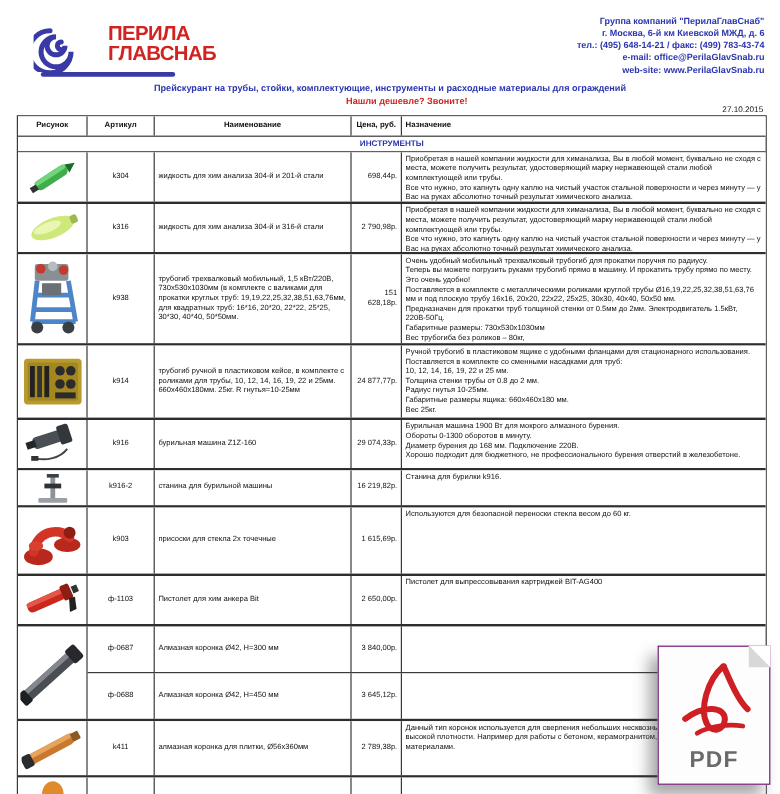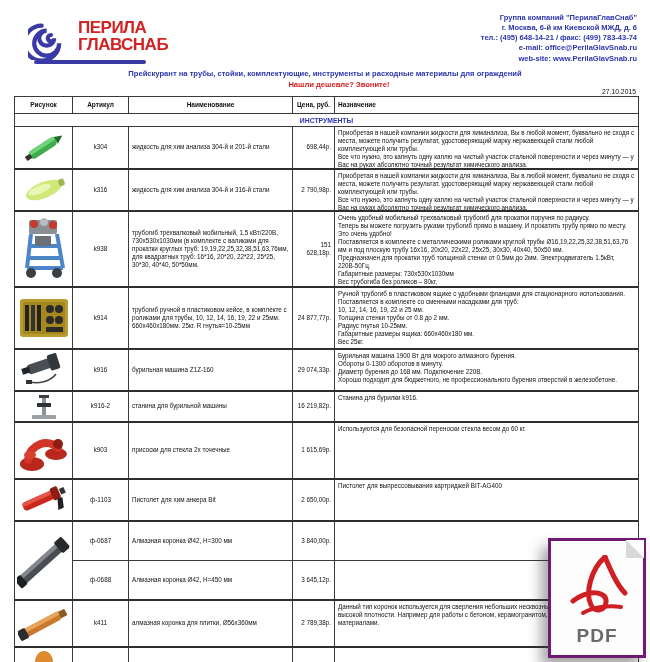--- a/index.html
+++ b/index.html
@@ -1,21 +1,21 @@
 <!DOCTYPE html>
 <html><head>
 <meta charset="utf-8">
 <style>
   html,body{margin:0;padding:0;}
   body{
     width:650px;height:662px;background:#ffffff;position:relative;overflow:hidden;
     font-family:"Liberation Sans", sans-serif;color:#111;
   }
   
-  .logo{position:absolute;left:28px;top:14px;display:flex;align-items:center;gap:4px;}
+  .logo{position:absolute;left:28px;top:14px;display:flex;align-items:center;gap:16px;}
   .logo-text{display:flex;flex-direction:column;line-height:0.98;}
   .logo-text .l1,.logo-text .l2{
     color:#d22323;font-weight:bold;font-size:17px;letter-spacing:-0.5px;
     font-family:"Liberation Sans", sans-serif;
   }
   .logo-underline{position:absolute;left:34px;top:60px;width:112px;height:4px;
     background:#3a3aa6;border-radius:3px;}
   .contact{position:absolute;right:13px;top:13px;text-align:right;
     color:#2b35af;font-weight:bold;font-size:7.5px;line-height:1.35;white-space:pre-line;}
   .doc-title{position:absolute;left:0;top:69px;width:100%;text-align:center;
@@ -46,21 +46,21 @@
   .h29{height:29px}.h55{height:55px}.h38{height:38px}.h45{height:45px}.h15{height:15px}
   
   .merged{display:flex;border-bottom:2px solid #2e2e2e;}
   .merged .bigpic{width:58px;border-right:1px solid #3a3a3a;box-sizing:border-box;
     display:flex;align-items:center;justify-content:center;}
   .merged .stack{flex:1;display:flex;flex-direction:column;}
   .merged .subrow{display:flex;}
   .merged .subrow:first-child{border-bottom:1px solid #3a3a3a;}
   
   .pdf{position:absolute;left:548px;top:538px;width:92px;height:114px;background:#fdfdfd;
-    border:3px solid #701a75;box-shadow:-7px 9px 12px rgba(60,60,60,0.45);cursor:pointer;}
+    border:1px solid #701a75;box-shadow:-7px 9px 12px rgba(60,60,60,0.45);cursor:pointer;}
   .pdf .fold{position:absolute;right:-1px;top:-1px;width:0;height:0;
     border-left:18px solid #d8d8d8;border-top:18px solid #ffffff;}
   .pdf-label{position:absolute;left:0;bottom:8px;width:100%;text-align:center;
     color:#6a6a6a;font-weight:bold;font-size:19px;letter-spacing:1px;}
   .pdf svg{position:absolute;left:14px;top:14px;}
 </style>
 </head>
 <body>
 
 <div class="logo">

